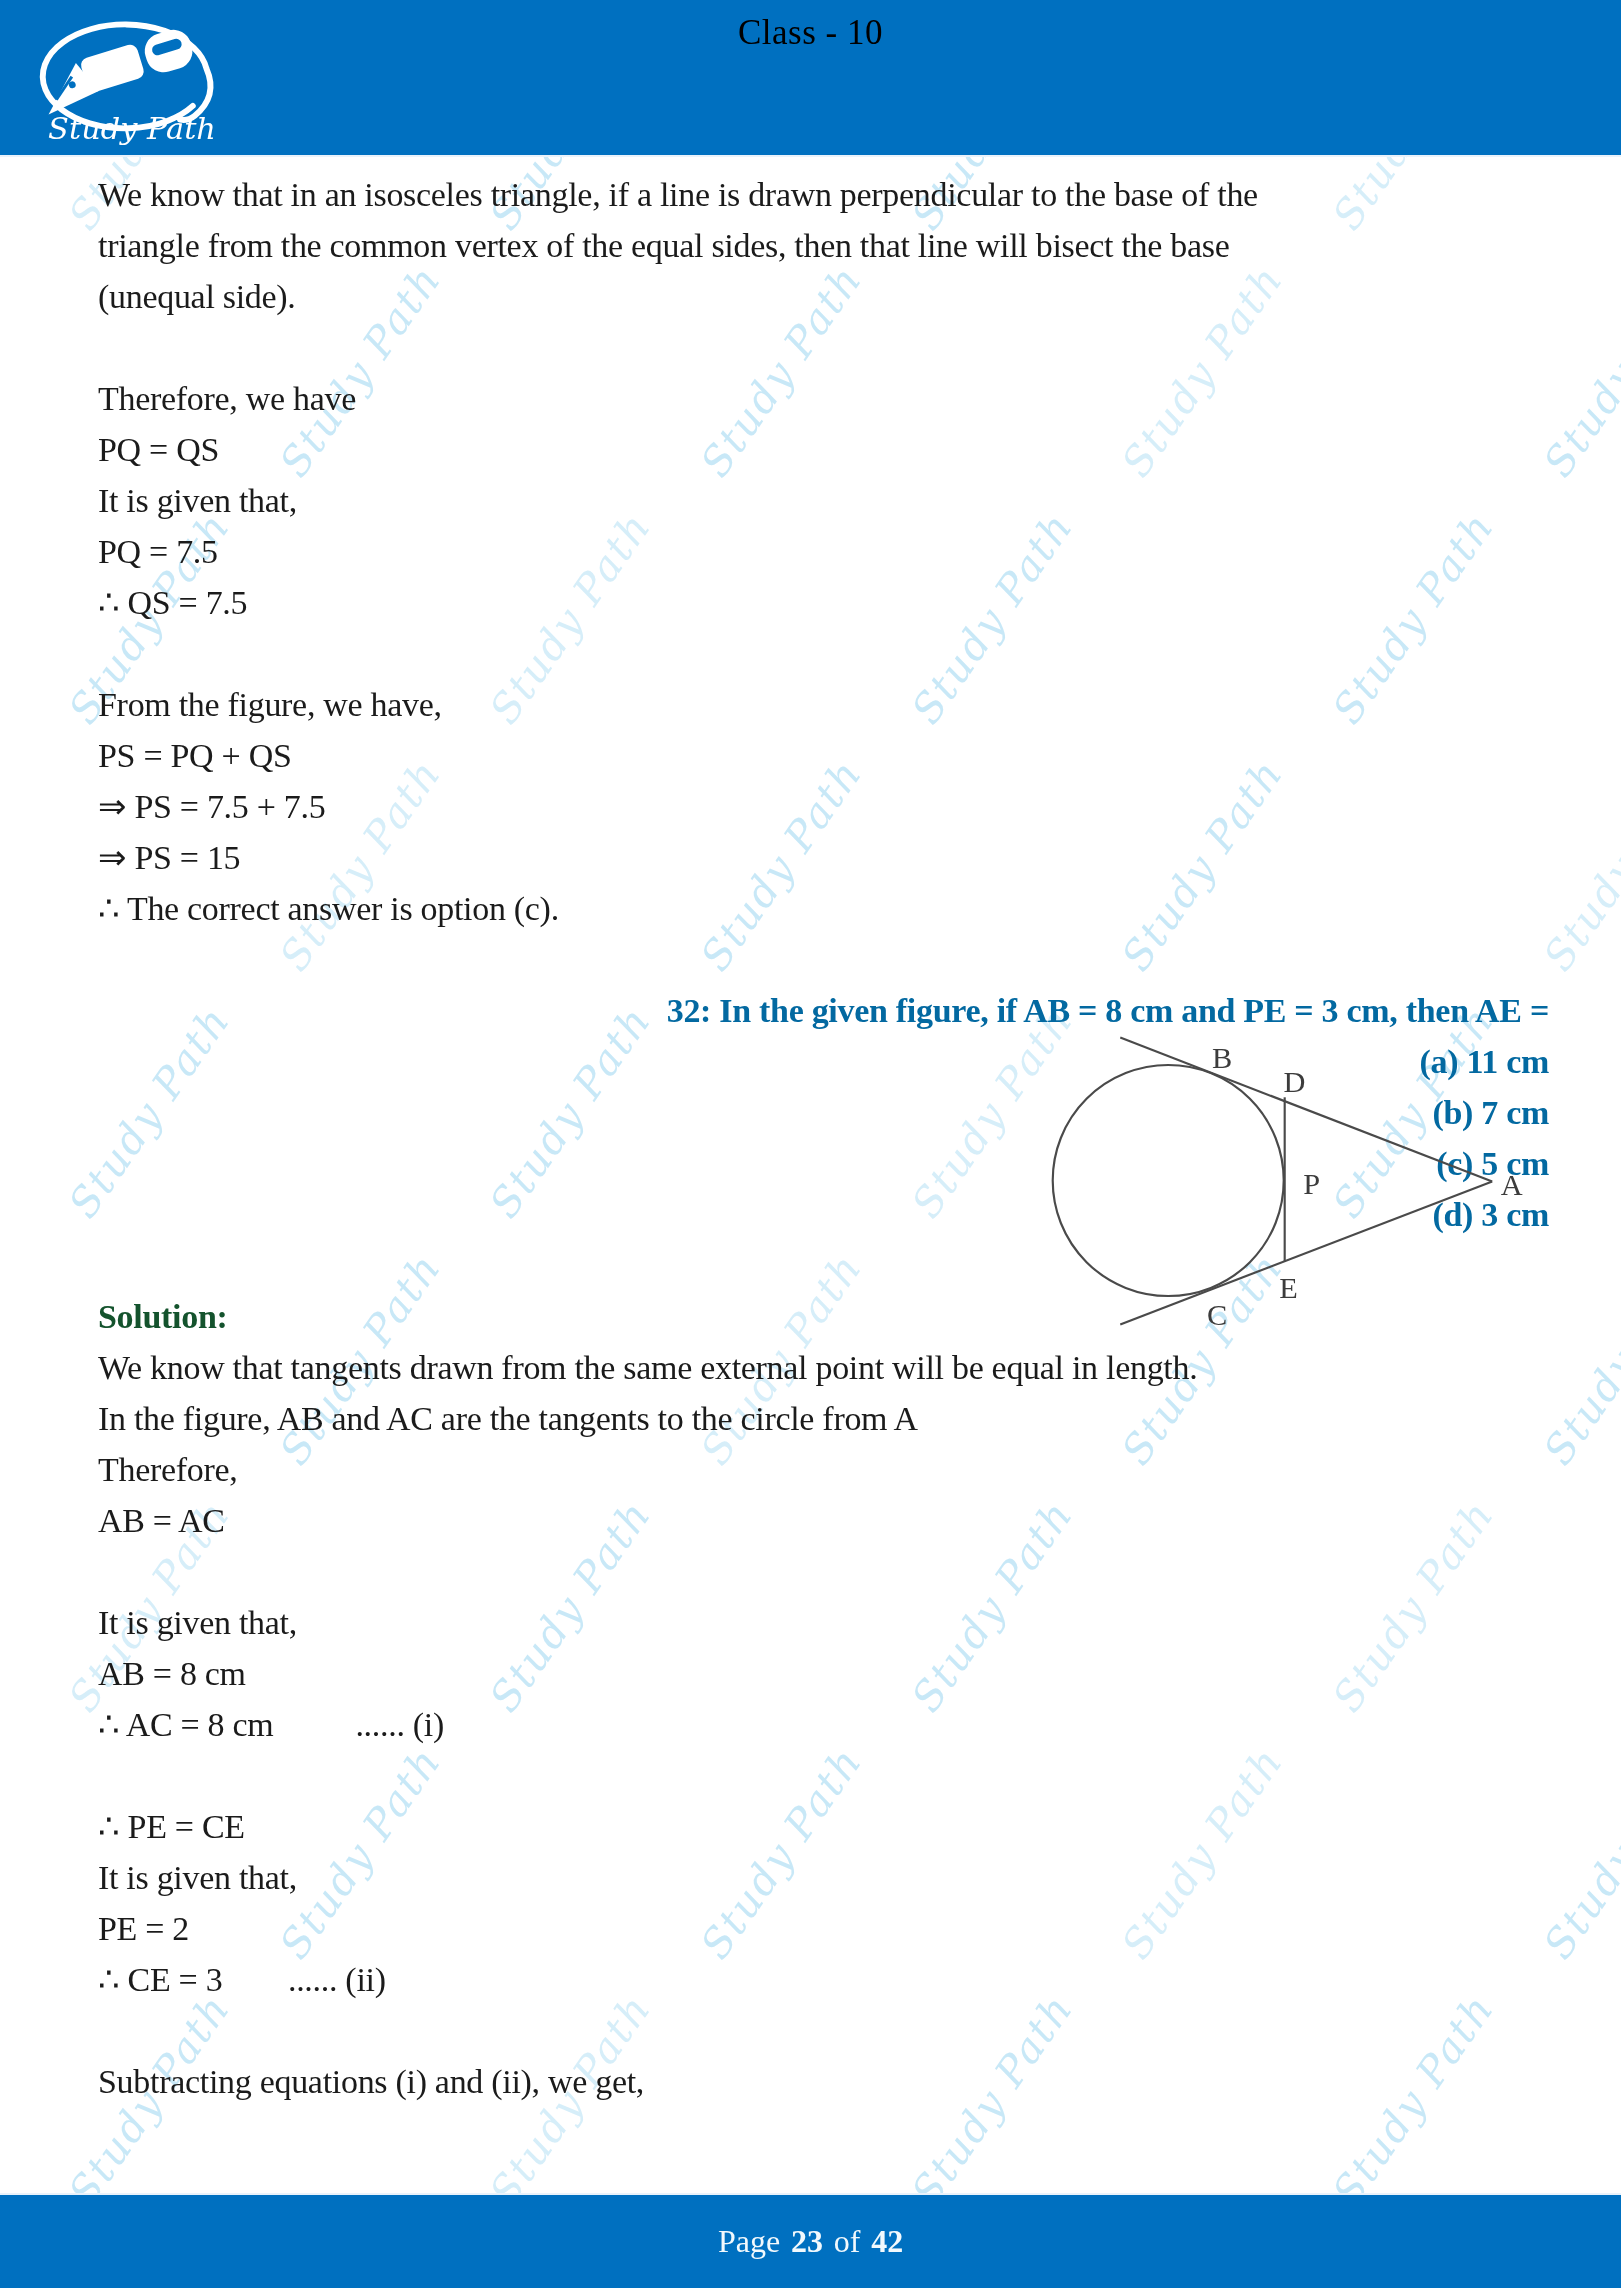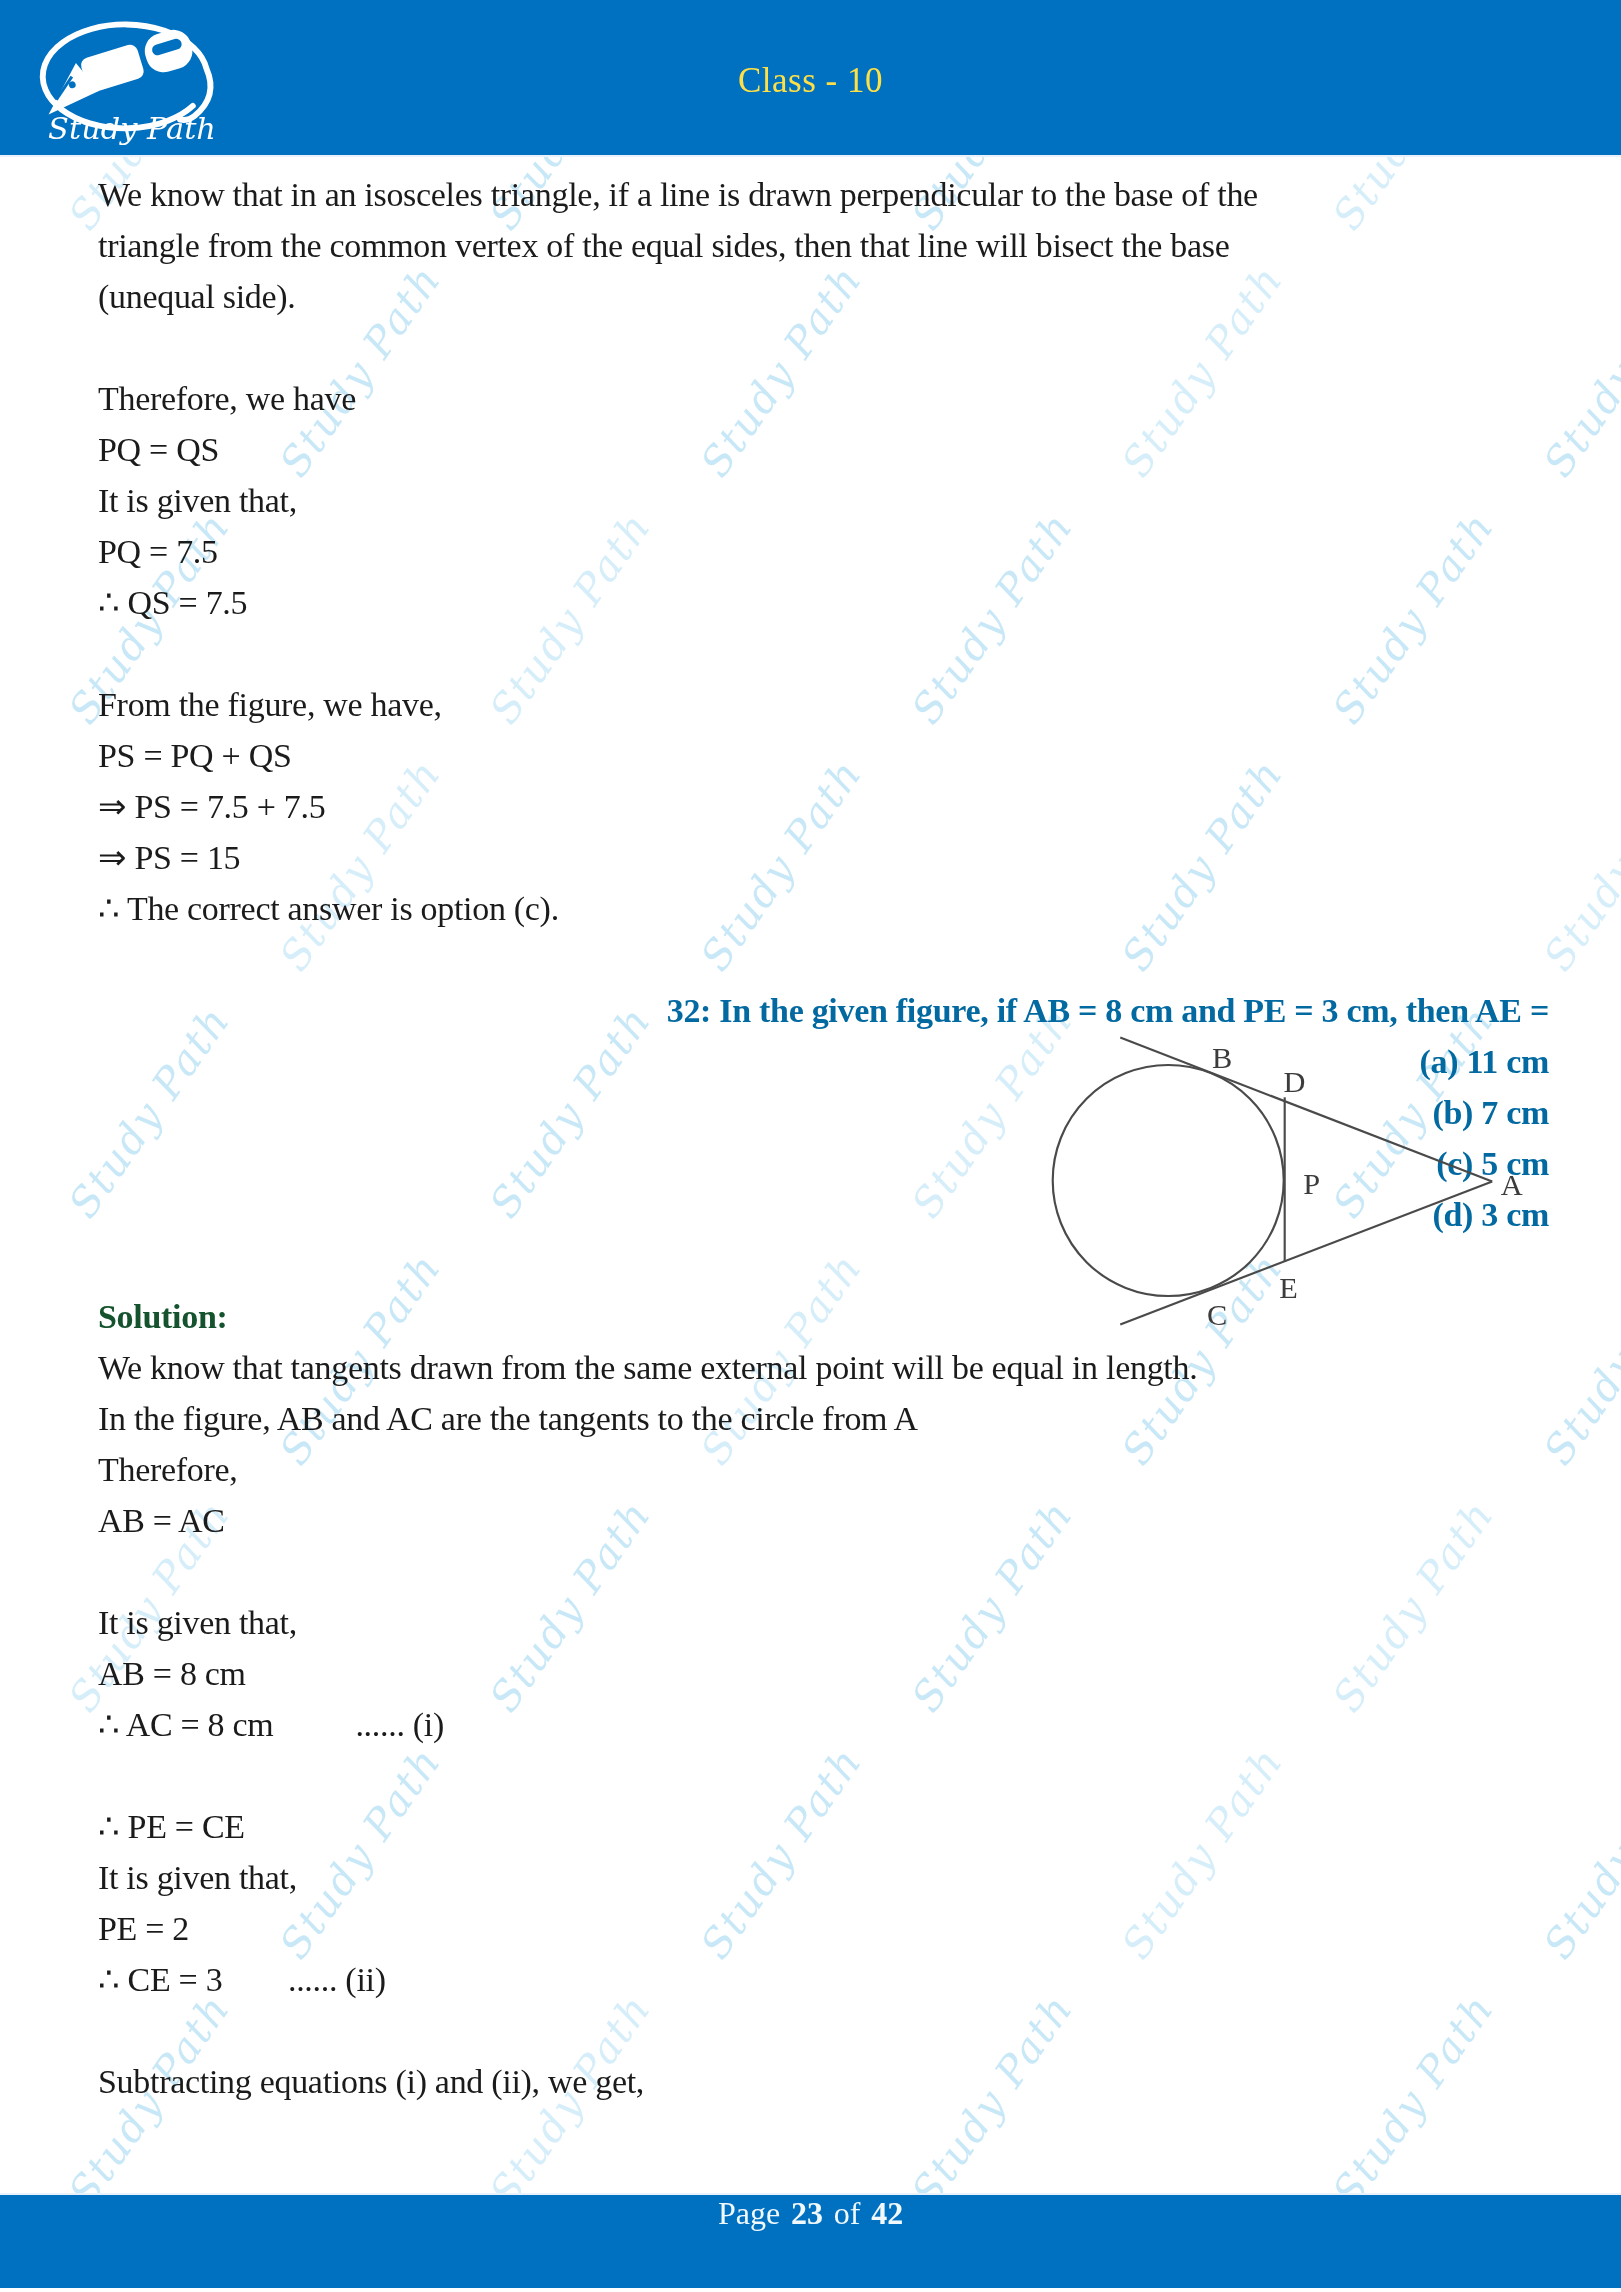--- a/index.html
+++ b/index.html
@@ -15,39 +15,39 @@
     color:rgba(125,200,235,.42);white-space:nowrap;letter-spacing:2px;
   }
   
   .banner{
     position:absolute;left:0;top:0;width:1621px;height:155px;z-index:2;
     border-bottom:2.9px solid #e9f2fb;
   }
   .banner,.footer{background:#0070c0;}
   .header-titles{
     position:absolute;left:0;top:9.8px;width:100%;text-align:center;
-    color:#fde047;font-size:35px;line-height:46px;letter-spacing:0.5px;margin-top:48px;
+    color:#000000;font-size:35px;line-height:46px;letter-spacing:0.5px;
   }
   .logo{position:absolute;left:25.5px;top:3.9px;width:214px;height:149px;}
   
   .content{
     position:absolute;left:98px;top:169px;width:1451px;z-index:1;
     font-size:34px;letter-spacing:-0.3px;
   }
   .line{min-height:51px;line-height:51px;white-space:pre-wrap;font-family:Liberation Serif, serif;}
   .line.q{font-weight:bold;color:#0369a1;text-align:right;}
   .line.g{font-weight:bold;color:#14532d;}
   
   .figure{position:absolute;left:1019px;top:1019px;z-index:1;}
   .figure text{font-family:"Liberation Serif",serif;font-size:31px;fill:#3c3c3c;}
   
   .footer{
     position:absolute;left:0;top:2193px;width:1621px;height:93px;z-index:2;
     border-top:2.9px solid #e9f2fb;
-    display:flex;justify-content:center;
+    display:flex;align-items:center;justify-content:center;
   }
   .footer-text{color:#f2f9fd;font-size:32px;display:inline-flex;gap:10.8px;}
   .footer-text .num{font-weight:bold;}
 </style>
 </head>
 <body>
 
 <div class="wm-layer">
     <span class="wm" style="left: 59px; top: 211px; opacity: 0.75;">Study Path</span>
     <span class="wm" style="left: 480px; top: 211px; opacity: 1;">Study Path</span>

